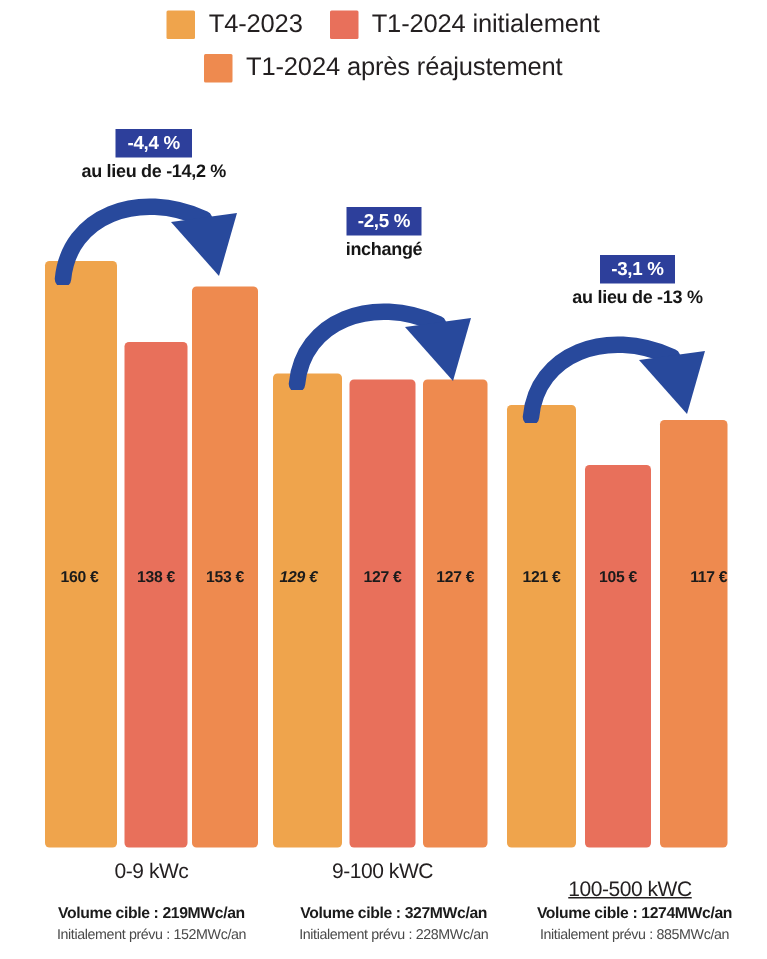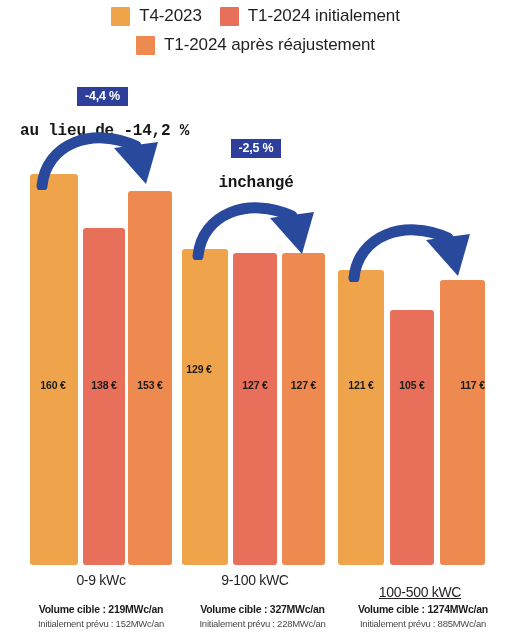--- a/index.html
+++ b/index.html
@@ -35,23 +35,23 @@
   .annot{position:absolute;text-align:center;}
   .badge{
     display:inline-block;
     background:#2d3f9b;color:#ffffff;
     font-size:12.5px;font-weight:bold;
     padding:2px 8px 3px 8px;
     letter-spacing:-0.2px;
     line-height:1.15;
   }
   .annot-sub{
-    margin-top:16px;
-    font-size:16px;font-weight:bold;color:#161616;
-    letter-spacing:-0.2px;white-space:nowrap;font-family:Liberation Mono, monospace;
+    margin-top:2px;
+    font-size:12px;font-weight:bold;color:#161616;
+    letter-spacing:-0.2px;white-space:nowrap;
   }
   .arrow{position:absolute;}
 
   .cat{
     position:absolute;text-align:center;
     font-size:14px;color:#231f20;letter-spacing:-0.3px;
   }
   .foot{position:absolute;text-align:center;}
   .foot-main{font-size:10.5px;font-weight:bold;color:#1b1b1b;letter-spacing:-0.25px;white-space:nowrap;}
   .foot-sub{font-size:9.5px;color:#4a4a4a;letter-spacing:-0.25px;white-space:nowrap;margin-top:3px;}
@@ -93,21 +93,21 @@
     <span class="badge">-4,4 %</span>
     <div class="annot-sub">au lieu de -14,2 %</div>
   </div>
 
   <svg class="arrow" style="left:36px;top:120px;" width="135" height="70" viewBox="0 0 135 70">
     <path d="M6,66 C10,24 56,6 100,26" stroke="#28499c" stroke-width="11" fill="none" stroke-linecap="round"></path>
     <polygon points="78,28 122,22 110,64" fill="#28499c"></polygon>
   </svg>
 
   <div class="bar" style="left:182px;top:249px;width:46px;height:316px;background:#efa44c;"></div>
-  <div class="bar-value" style="left:182px;top:363px;width:34px;">129 €</div>
+  <div class="bar-value" style="left:182px;top:379px;width:34px;font-style:italic;">129 €</div>
 
   <div class="bar" style="left:233px;top:253px;width:44px;height:312px;background:#e8705b;"></div>
   <div class="bar-value" style="left:233px;top:379px;width:44px;">127 €</div>
 
   <div class="bar" style="left:282px;top:253px;width:43px;height:312px;background:#ee8a4f;"></div>
   <div class="bar-value" style="left:282px;top:379px;width:43px;">127 €</div>
 
   <div class="annot" style="left:186px;top:138px;width:140px;">
     <span class="badge">-2,5 %</span>
     <div class="annot-sub">inchangé</div>
@@ -120,20 +120,24 @@
 
   <div class="bar" style="left:338px;top:270px;width:46px;height:295px;background:#efa44c;"></div>
   <div class="bar-value" style="left:338px;top:379px;width:46px;">121 €</div>
 
   <div class="bar" style="left:390px;top:310px;width:44px;height:255px;background:#e8705b;"></div>
   <div class="bar-value" style="left:390px;top:379px;width:44px;">105 €</div>
 
   <div class="bar" style="left:440px;top:280px;width:45px;height:285px;background:#ee8a4f;"></div>
   <div class="bar-value" style="left:440px;top:379px;width:65px;">117 €</div>
 
+  <div class="annot" style="left:340px;top:170px;width:170px;">
+    <span class="badge">-3,1 %</span>
+    <div class="annot-sub">au lieu de -13 %</div>
+  </div>
 
   <svg class="arrow" style="left:348px;top:212px;" width="135" height="70" viewBox="0 0 135 70">
     <path d="M6,66 C10,24 56,6 100,26" stroke="#28499c" stroke-width="11" fill="none" stroke-linecap="round"></path>
     <polygon points="78,28 122,22 110,64" fill="#28499c"></polygon>
   </svg>
 
   <div class="cat" style="left:18px;top:572px;width:166px;">0-9 kWc</div>
   <div class="cat" style="left:180px;top:572px;width:150px;">9-100 kWC</div>
   <div class="cat" style="left:335px;top:584px;width:170px;text-decoration:underline;">100-500 kWC</div>
 

